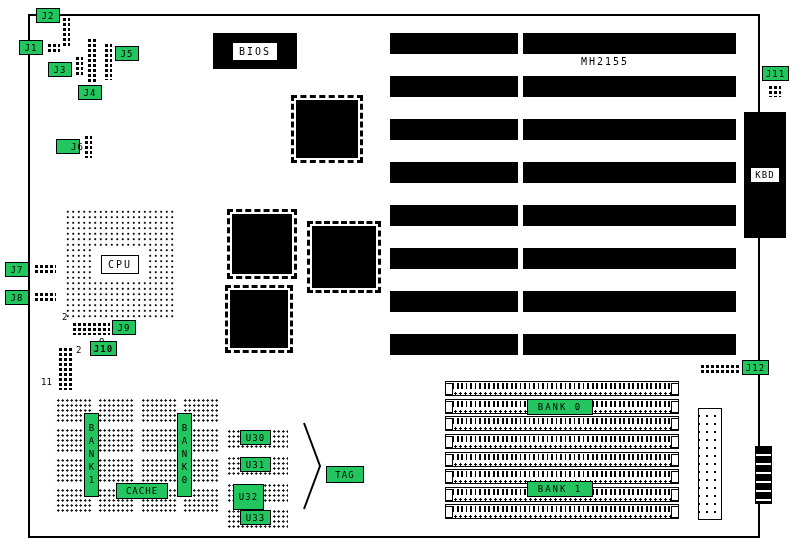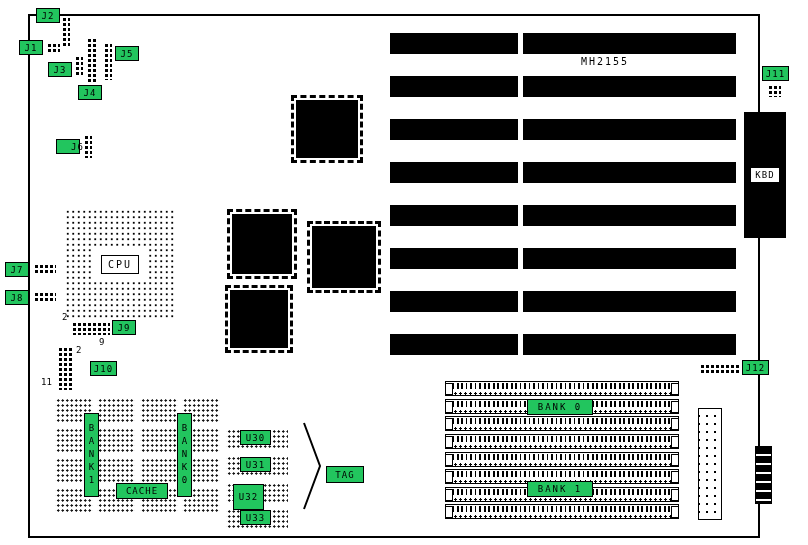--- a/index.html
+++ b/index.html
@@ -62,20 +62,23 @@
   <div class="pins" style="left:86px; top:37px; width:11px; height:47px;"></div>
   <div class="lbl" style="left:78px; top:85px; width:24px; height:15px;">J4</div>
 
   <div class="pins" style="left:103px; top:42px; width:9px; height:38px;"></div>
   <div class="lbl" style="left:115px; top:46px; width:24px; height:15px;">J5</div>
 
   <div class="lbl" style="left:56px; top:139px; width:24px; height:15px;padding-left:19px;">J6</div>
   <div class="pins" style="left:83px; top:134px; width:9px; height:24px;"></div>
 
 
+  <div class="blackchip" style="left:213px; top:33px; width:84px; height:36px;">
+    <div class="chiplbl">BIOS</div>
+  </div>
 
   <div class="qfp" style="left:296px; top:100px; width:62px; height:58px;"></div>
   <div class="qfp" style="left:232px; top:214px; width:60px; height:60px;"></div>
   <div class="qfp" style="left:312px; top:226px; width:64px; height:62px;"></div>
   <div class="qfp" style="left:230px; top:290px; width:58px; height:58px;"></div>
 
   <div class="socket" style="left:64px; top:208px; width:112px; height:112px;">
     <div class="well">
       <div class="chiplbl">CPU</div>
     </div>
@@ -87,21 +90,21 @@
   <div class="lbl" style="left:5px; top:290px; width:24px; height:15px;">J8</div>
   <div class="pins" style="left:33px; top:291px; width:23px; height:11px;"></div>
 
   <div class="num" style="left:62px; top:312px;">2</div>
   <div class="pins" style="left:71px; top:321px; width:39px; height:14px;"></div>
   <div class="lbl" style="left:112px; top:320px; width:24px; height:15px;">J9</div>
   <div class="num" style="left:99px; top:337px;">9</div>
 
   <div class="num" style="left:76px; top:345px;">2</div>
   <div class="pins" style="left:57px; top:346px; width:16px; height:44px;"></div>
-  <div class="lbl" style="left:90px; top:361px; width:27px; height:15px;">J10</div>
+  <div class="lbl" style="left:90px; top:341px; width:27px; height:15px;font-weight:bold;">J10</div>
   <div class="num" style="left:41px; top:377px;">11</div>
 
   <div class="memchip" style="left:55px;  top:397px; width:38px; height:26px;"></div>
   <div class="memchip" style="left:97px;  top:397px; width:38px; height:26px;"></div>
   <div class="memchip" style="left:140px; top:397px; width:38px; height:26px;"></div>
   <div class="memchip" style="left:182px; top:397px; width:38px; height:26px;"></div>
   <div class="memchip" style="left:55px;  top:427px; width:38px; height:26px;"></div>
   <div class="memchip" style="left:97px;  top:427px; width:38px; height:26px;"></div>
   <div class="memchip" style="left:140px; top:427px; width:38px; height:26px;"></div>
   <div class="memchip" style="left:182px; top:427px; width:38px; height:26px;"></div>

